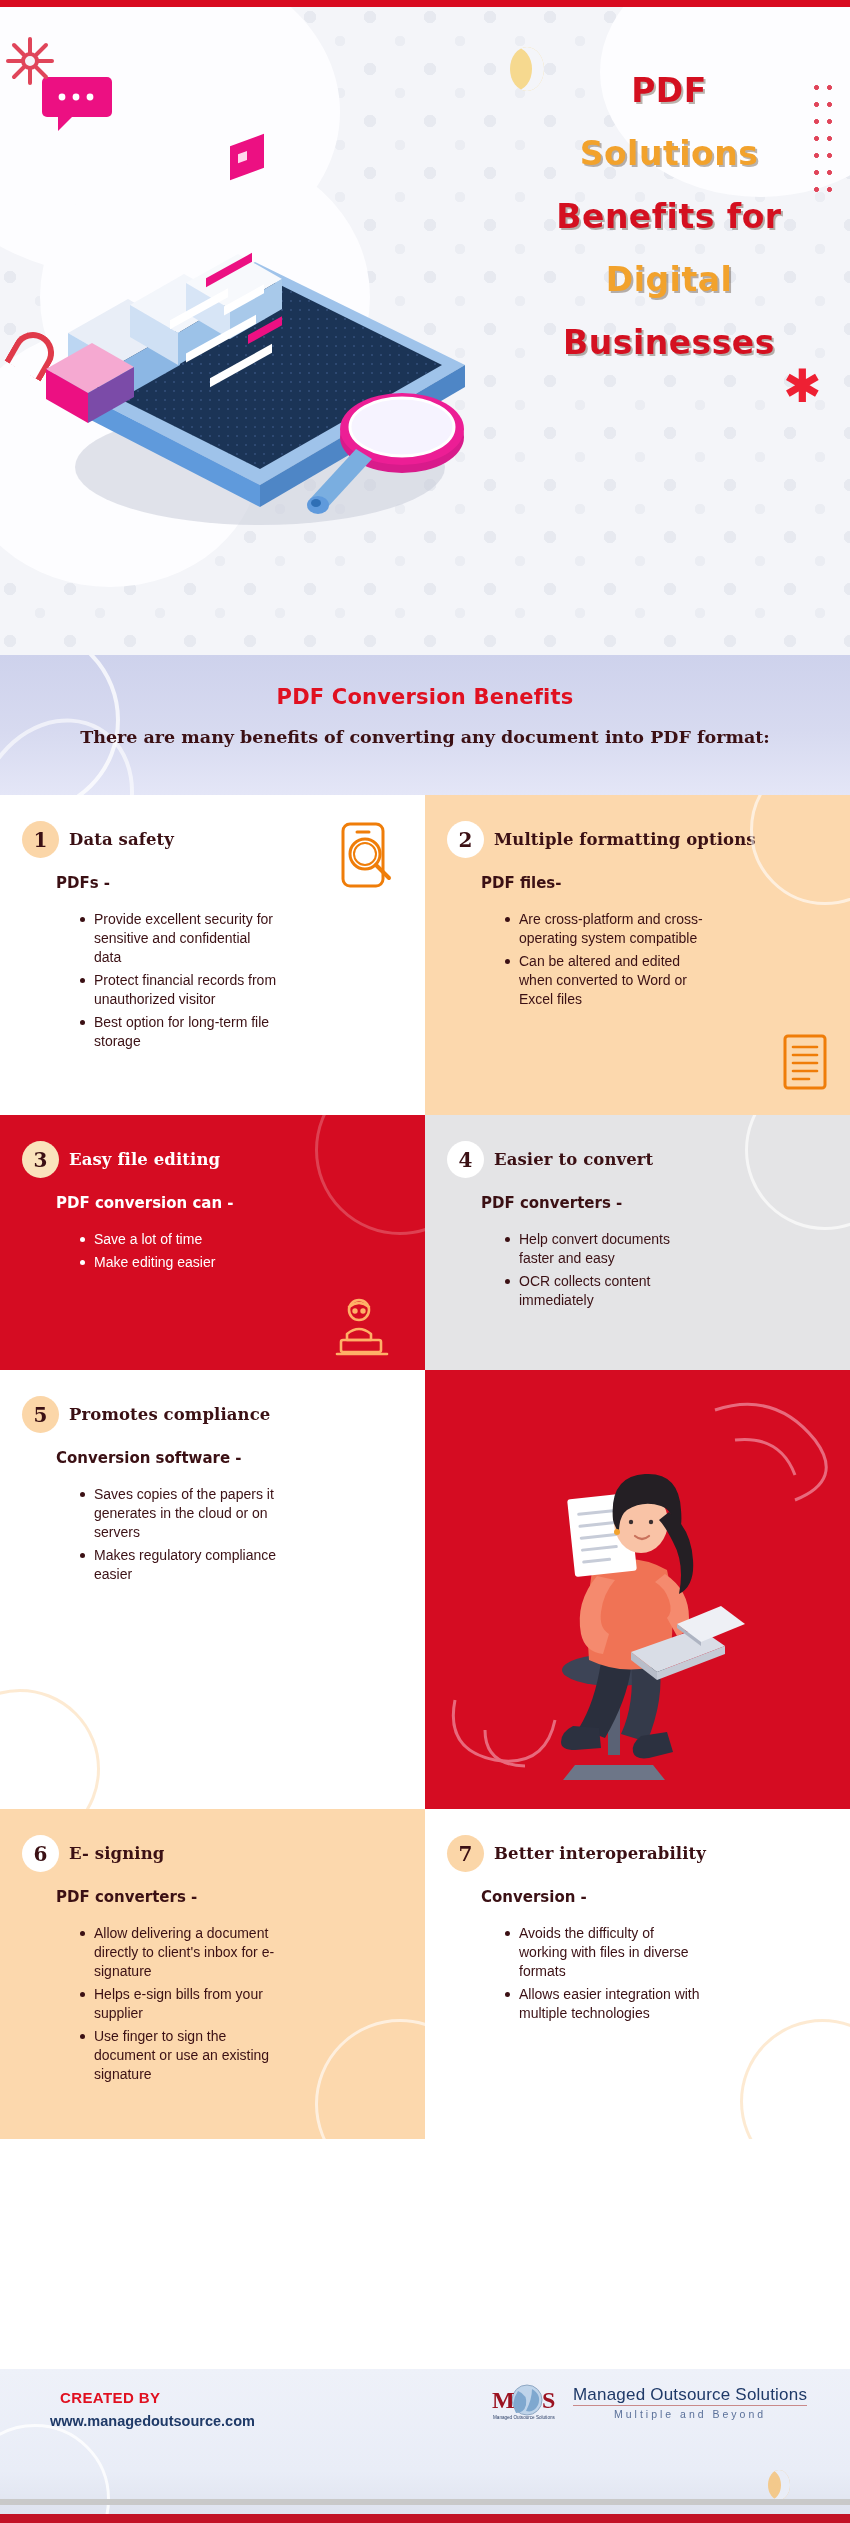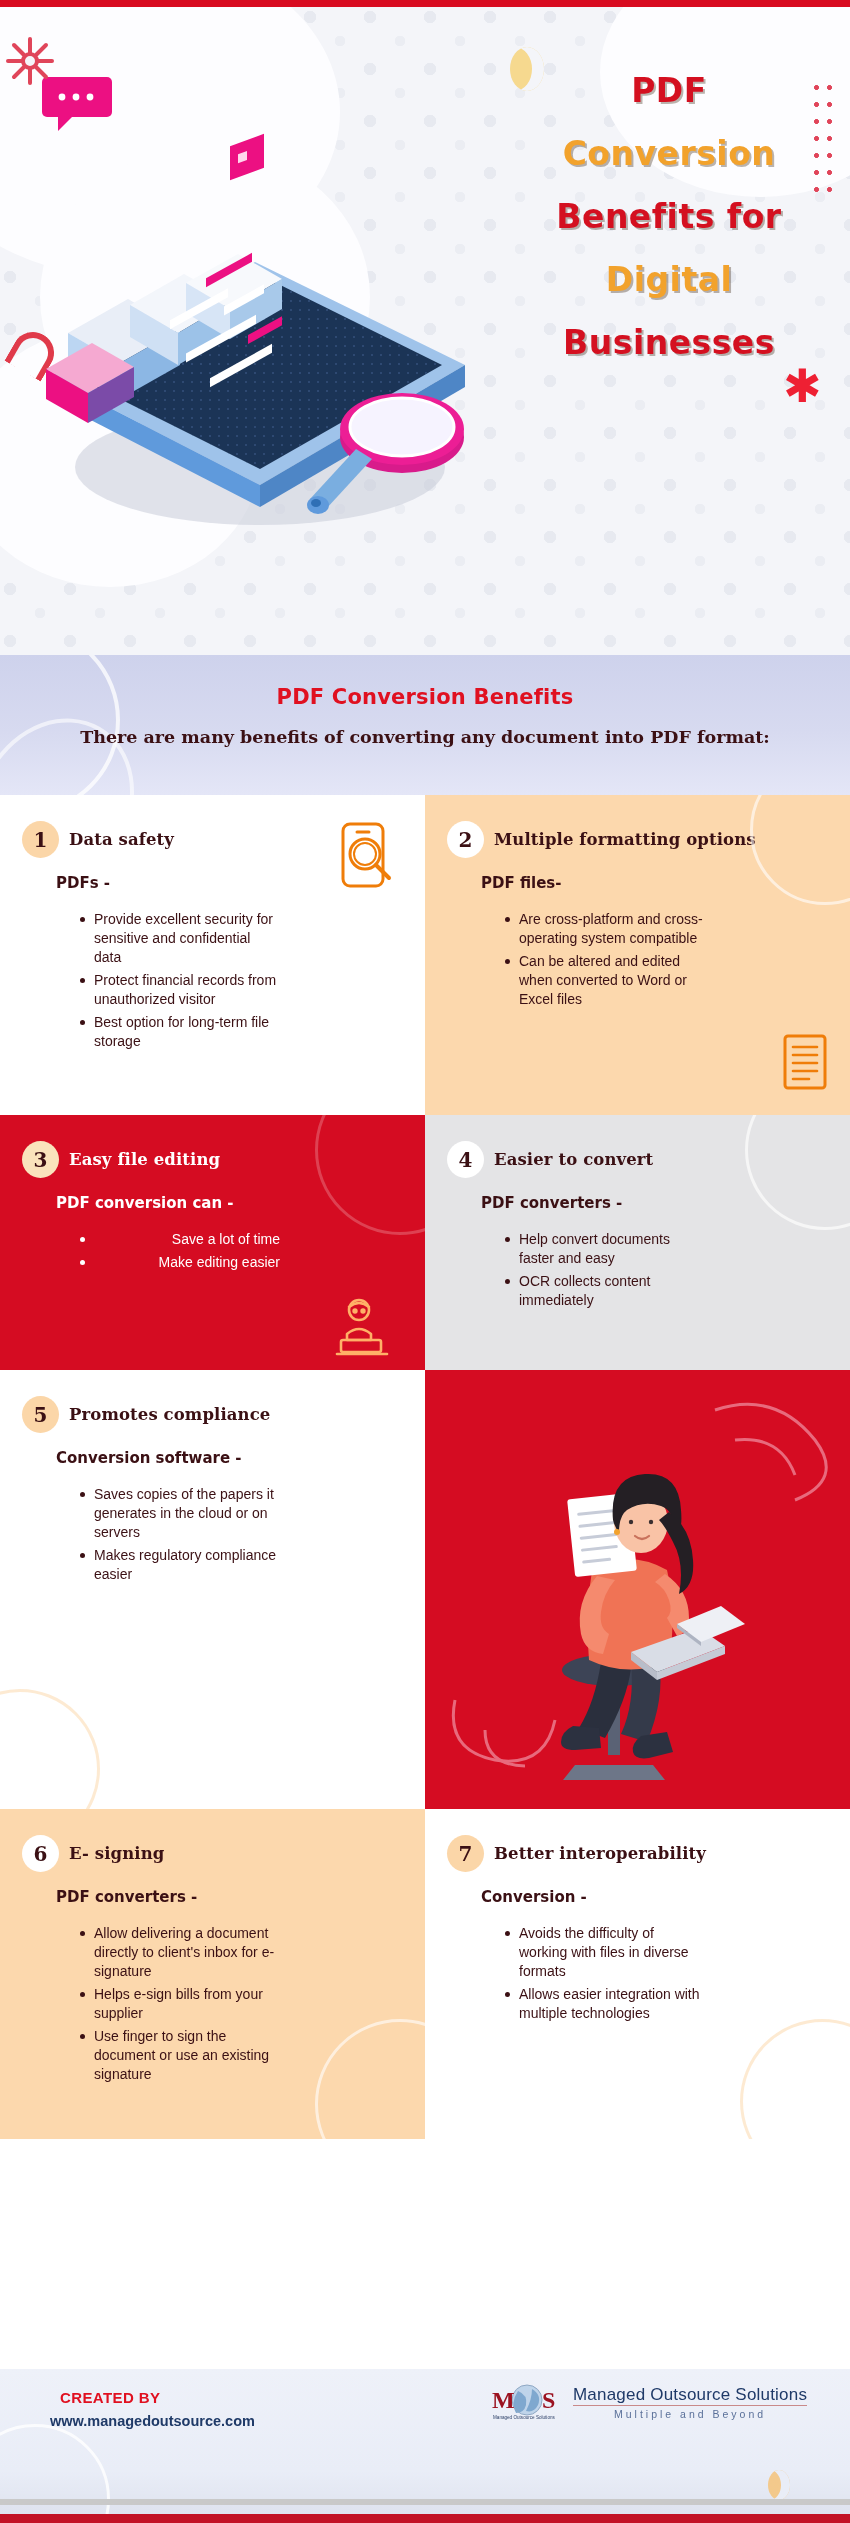--- a/index.html
+++ b/index.html
@@ -241,21 +241,21 @@
     padding-left: 14px;
     max-width: 200px;
   }
   .bullets li:before {
     content: "";
     position: absolute; left: 0; top: 7px;
     width: 5px; height: 5px;
     border-radius: 50%;
     background: #3b1014;
   }
-  .bullets.on-red li { color: #ffffff; text-align: right; }
+  .bullets.on-red li { color: #ffffff; }
   .bullets.on-red li:before { background: #ffffff; }
 
   
   .ico {
     position: absolute;
     pointer-events: none;
   }
   .ico-phone-search { right: 30px; top: 26px; }
   .ico-doc         { right: 22px; bottom: 24px; }
   .ico-person      { right: 26px; bottom: 12px; }
@@ -431,21 +431,21 @@
         <line x1="26" y1="4" x2="26" y2="48"></line>
         <line x1="4" y1="26" x2="48" y2="26"></line>
         <line x1="10" y1="10" x2="42" y2="42"></line>
         <line x1="42" y1="10" x2="10" y2="42"></line>
       </g>
       <circle cx="26" cy="26" r="7" fill="#f4f5f9" stroke="#e0455a" stroke-width="4"></circle>
     </svg>
 
     <div class="title-block">
       <div class="title-line t-red">PDF</div>
-      <div class="title-line t-orange">Conversion</div>
+      <div class="title-line t-orange">Solutions</div>
       <div class="title-line t-red">Benefits for</div>
       <div class="title-line t-orange">Digital</div>
       <div class="title-line t-red">Businesses</div>
     </div>
   </section>
 
   <section class="banner">
     <div class="banner-swirl"></div>
     <div class="banner-swirl2"></div>
     <div class="banner-title">PDF Conversion Benefits</div>

